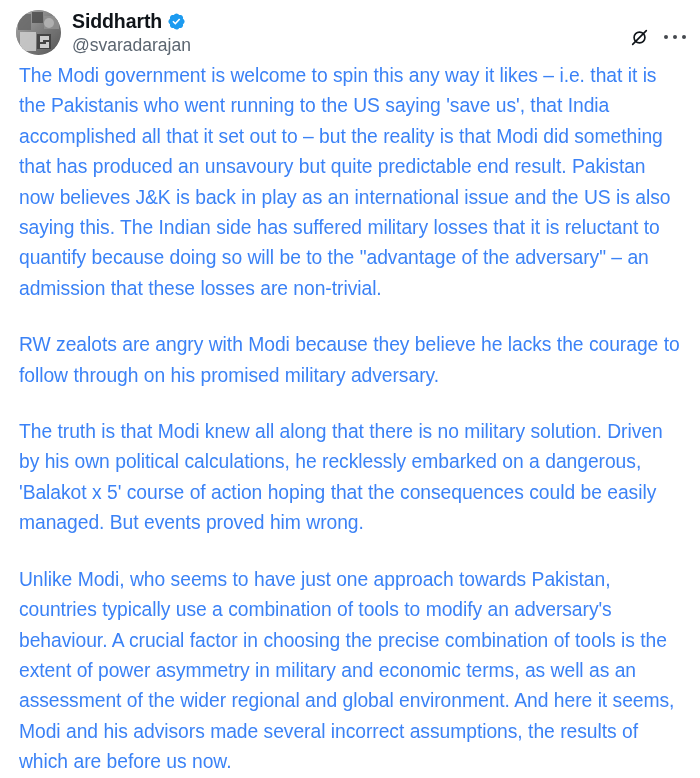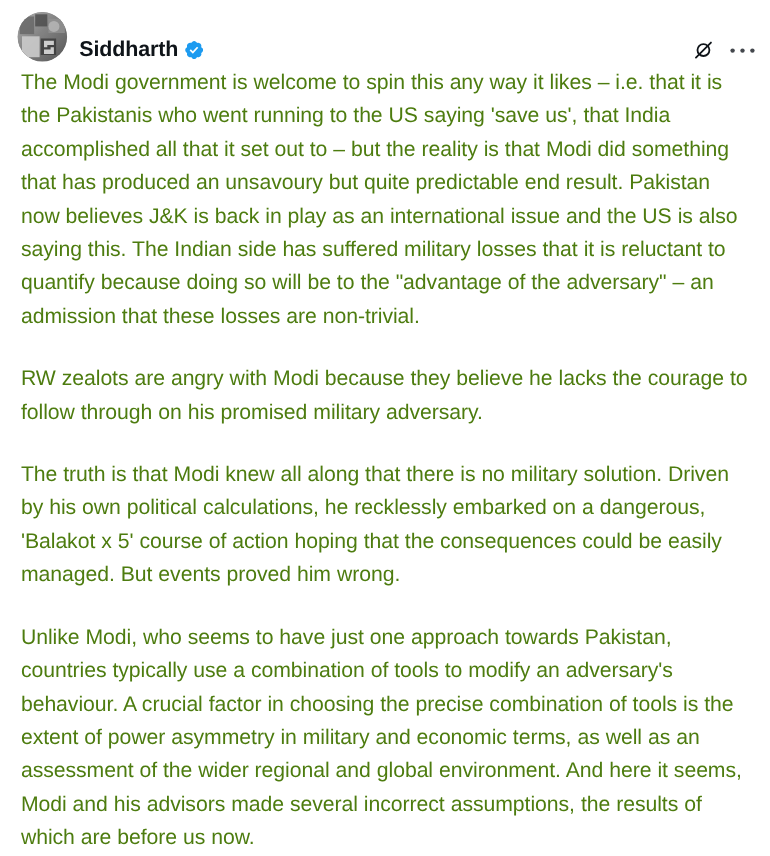--- a/index.html
+++ b/index.html
@@ -21,21 +21,21 @@
     height: 778px;
     box-sizing: border-box;
     padding: 0;
     background: #ffffff;
     position: relative;
   }
 
   
   .post-header {
     display: flex;
-    align-items: flex-end;
+    align-items: center;
     padding: 9px 14px 0 16px;
     height: 56px;
     box-sizing: border-box;
   }
 
   .avatar {
     width: 45px;
     height: 45px;
     border-radius: 50%;
     flex: 0 0 45px;
@@ -125,21 +125,21 @@
 
   
   .post-body {
     padding: 5px 14px 0 19px;
   }
 
   .post-body p {
     margin: 0 0 26px 0;
     font-size: 19.3px;
     line-height: 30.4px;
-    color: #4d7c0f;
+    color: #3b82f6;
     letter-spacing: -0.05px;
     word-spacing: 0.1px;
   }
   .post-body p:last-child { margin-bottom: 0; }
 </style>
 </head>
 <body>
 
 <div class="post">
 
@@ -173,20 +173,21 @@
 
     <div class="identity">
       <div class="name-row">
         <span class="display-name">Siddharth</span>
         <span class="verified-badge">
           <svg viewBox="0 0 22 22" xmlns="http://www.w3.org/2000/svg" aria-hidden="true">
             <path fill="#1d9bf0" d="M20.396 11c-.018-.646-.215-1.275-.57-1.816-.354-.54-.852-.972-1.438-1.246.223-.607.27-1.264.14-1.897-.132-.634-.437-1.218-.882-1.687-.47-.445-1.053-.75-1.687-.882-.633-.13-1.29-.083-1.897.14-.273-.587-.704-1.086-1.245-1.44S11.647 1.62 11 1.604c-.646.017-1.273.213-1.813.568s-.969.854-1.24 1.44c-.608-.223-1.267-.272-1.902-.14-.635.13-1.22.436-1.69.882-.445.47-.749 1.055-.878 1.688-.13.633-.08 1.29.144 1.896-.587.274-1.087.705-1.443 1.245-.356.54-.555 1.17-.574 1.817.02.647.218 1.276.574 1.817.356.54.856.972 1.443 1.245-.224.606-.274 1.263-.144 1.896.13.634.433 1.218.877 1.688.47.443 1.054.747 1.687.878.633.132 1.29.084 1.897-.136.274.586.705 1.084 1.246 1.439.54.354 1.17.551 1.816.569.647-.016 1.276-.213 1.817-.567s.972-.854 1.245-1.44c.604.239 1.266.296 1.903.164.636-.132 1.22-.447 1.68-.907.46-.46.776-1.044.908-1.681s.075-1.299-.165-1.903c.586-.274 1.084-.705 1.439-1.246.354-.54.551-1.17.569-1.816zM9.662 14.85l-3.429-3.428 1.293-1.302 2.072 2.072 4.4-4.794 1.347 1.246z"></path>
           </svg>
         </span>
       </div>
+      <div class="handle">@svaradarajan</div>
     </div>
 
     <div class="header-actions">
       <button class="icon-btn">
         <span class="grok-icon">
           <svg viewBox="0 0 24 24" xmlns="http://www.w3.org/2000/svg" aria-hidden="true">
             <circle cx="12" cy="12" r="6.2" fill="none" stroke="#0f1419" stroke-width="1.9"></circle>
             <line x1="4.2" y1="19.8" x2="19.8" y2="4.2" stroke="#0f1419" stroke-width="1.9" stroke-linecap="round"></line>
           </svg>
         </span>

